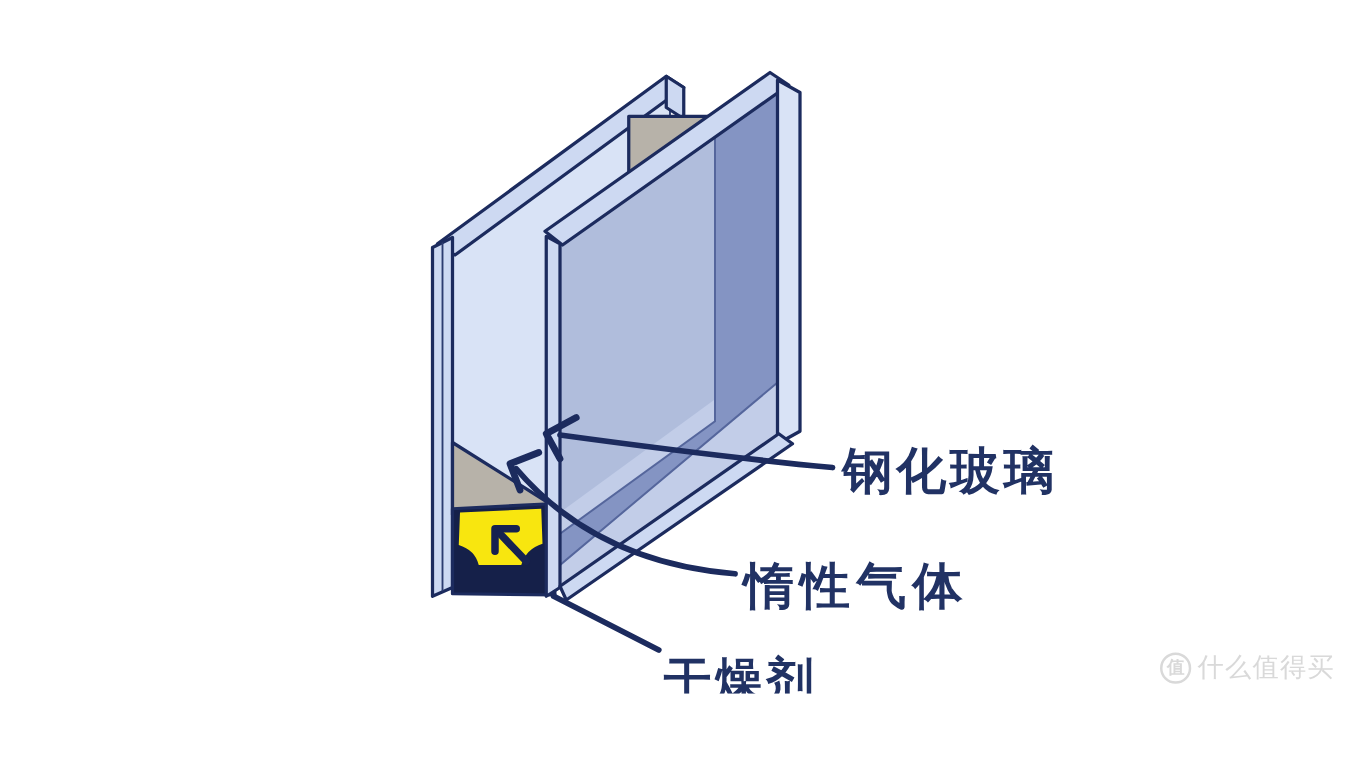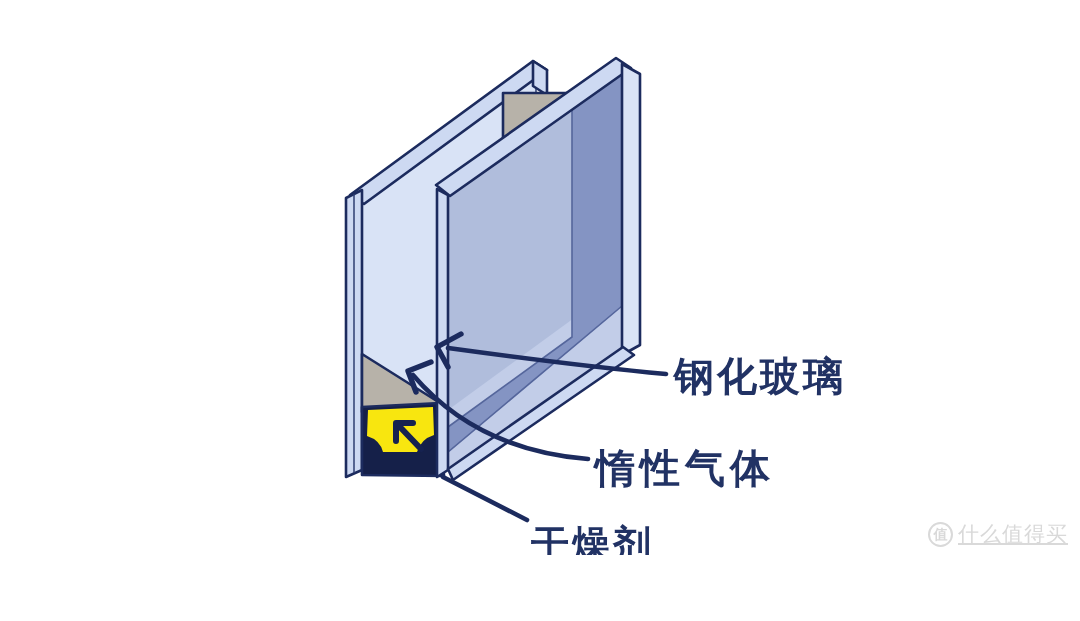--- a/index.html
+++ b/index.html
@@ -40,21 +40,20 @@
     border: 2px solid #d9d9d9;
     border-radius: 50%;
     font-size: 14px;
     font-weight: 700;
     line-height: 21px;
     text-align: center;
   }
   .watermark .wm-text {
     font-size: 21px;
     letter-spacing: 1px;
-    text-decoration: underline;
   }
 </style>
 </head>
 <body>
 
 <div class="canvas">
 
   <svg class="diagram" width="1080" height="621" viewBox="0 0 1080 621">
 
     <g>

